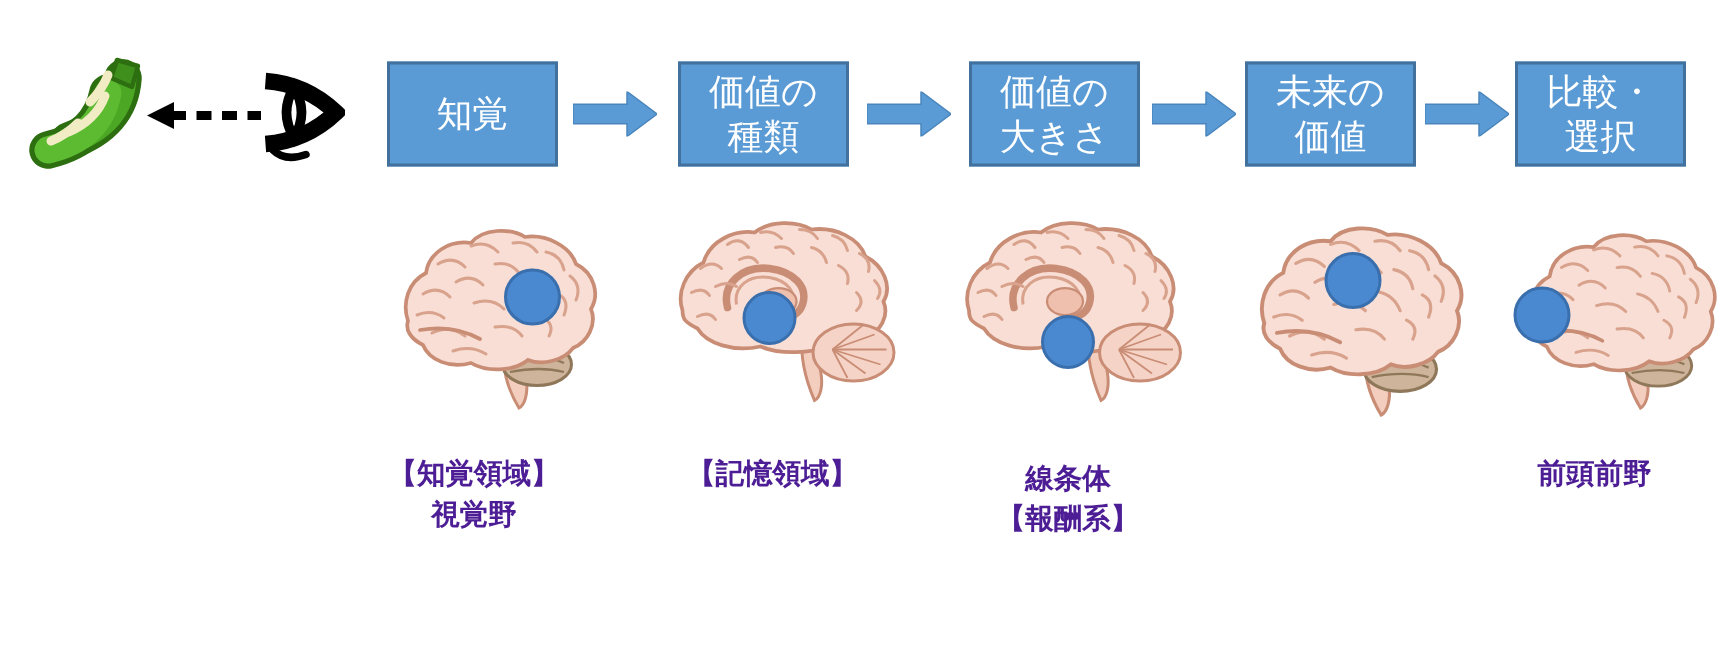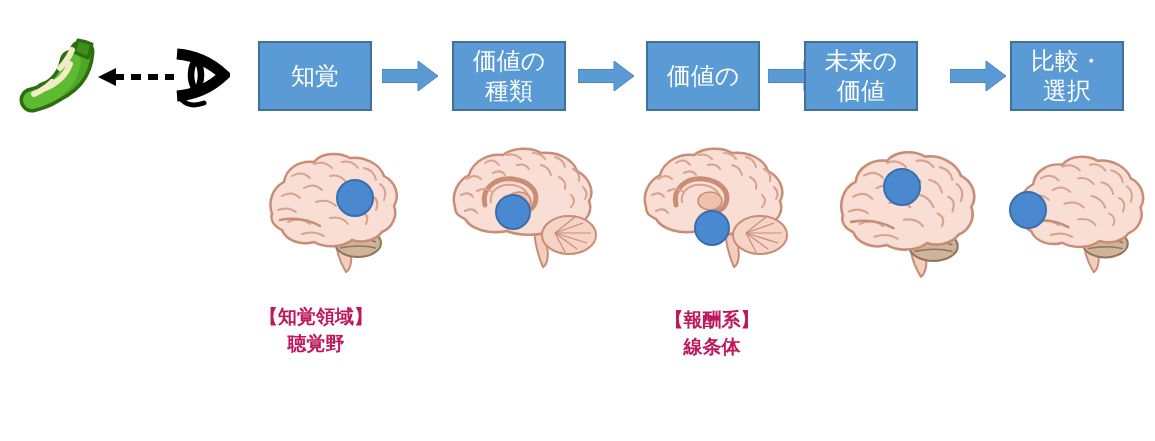--- a/index.html
+++ b/index.html
@@ -11,21 +11,21 @@
   
   .pbox{
     position:absolute;top:41px;width:114px;height:70px;
     background:#5B9BD5;border:2px solid #41719C;box-sizing:border-box;
     display:flex;flex-direction:column;align-items:center;justify-content:center;
     color:#ffffff;font-size:24px;line-height:30px;text-align:center;white-space:nowrap;
   }
   .pbox.b1{left:258px;}
   .pbox.b2{left:452px;}
   .pbox.b3{left:646px;}
-  .pbox.b4{left:804px;}
+  .pbox.b4{left:830px;}
   .pbox.b5{left:1010px;align-items:center;}
   
   .flow-arrow{position:absolute;top:61px;width:56px;height:30px;}
   .fa1{left:382px;} .fa2{left:578px;} .fa3{left:768px;} .fa4{left:950px;}
   
   .brain{position:absolute;}
   .br1{left:256px;top:150px;width:150px;height:125px;}
   .br2{left:441px;top:147px;width:177px;height:122px;}
   .br3{left:632px;top:147px;width:177px;height:122px;}
   .br4{left:826px;top:148px;width:158px;height:132px;}
@@ -35,21 +35,21 @@
     position:absolute;border-radius:50%;
     background:#4A89D0;border:2px solid #3A6FAE;box-sizing:border-box;
   }
   .hl1{left:336px;top:179px;width:38px;height:38px;}
   .hl2{left:495px;top:194px;width:36px;height:36px;}
   .hl3{left:694px;top:210px;width:36px;height:36px;}
   .hl4{left:883px;top:168px;width:38px;height:38px;}
   .hl5{left:1009px;top:191px;width:38px;height:38px;}
   
   .rlabel{
-    position:absolute;top:303px;text-align:center;color:#be185d;
+    position:absolute;top:303px;text-align:center;color:#4c1d95;
     font-size:19px;font-weight:bold;line-height:27px;white-space:nowrap;
   }
   .rl1{left:236px;width:160px;}
   .rl2{left:435px;width:160px;}
   .rl3{left:627px;width:170px;top:306px;}
   .rl4{left:810px;width:175px;}
   .rl5{left:983px;width:160px;}
 </style>
 </head>
 <body>
@@ -159,20 +159,21 @@
     </svg>
   <div class="pbox b2">
     <div>価値の</div>
     <div>種類</div>
   </div>
   <svg class="flow-arrow fa2" viewBox="0 0 56 30">
       <use href="#block-arrow"></use>
     </svg>
   <div class="pbox b3">
     <div>価値の</div>
+    <div>大きさ</div>
   </div>
   <svg class="flow-arrow fa3" viewBox="0 0 56 30">
       <use href="#block-arrow"></use>
     </svg>
   <div class="pbox b4">
     <div>未来の</div>
     <div>価値</div>
   </div>
   <svg class="flow-arrow fa4" viewBox="0 0 56 30">
       <use href="#block-arrow"></use>
@@ -199,24 +200,26 @@
     </svg>
 
   <div class="hl hl1"></div>
   <div class="hl hl2"></div>
   <div class="hl hl3"></div>
   <div class="hl hl4"></div>
   <div class="hl hl5"></div>
 
   <div class="rlabel rl1">
     <div>【知覚領域】</div>
-    <div>聴覚野</div>
+    <div>視覚野</div>
   </div>
   <div class="rlabel rl2">
+    <div>【記憶領域】</div>
   </div>
   <div class="rlabel rl3">
+    <div>線条体</div>
     <div>【報酬系】</div>
-    <div>線条体</div>
   </div>
   <div class="rlabel rl5">
+    <div>前頭前野</div>
   </div>
 
 </div>
 
 </body></html>

